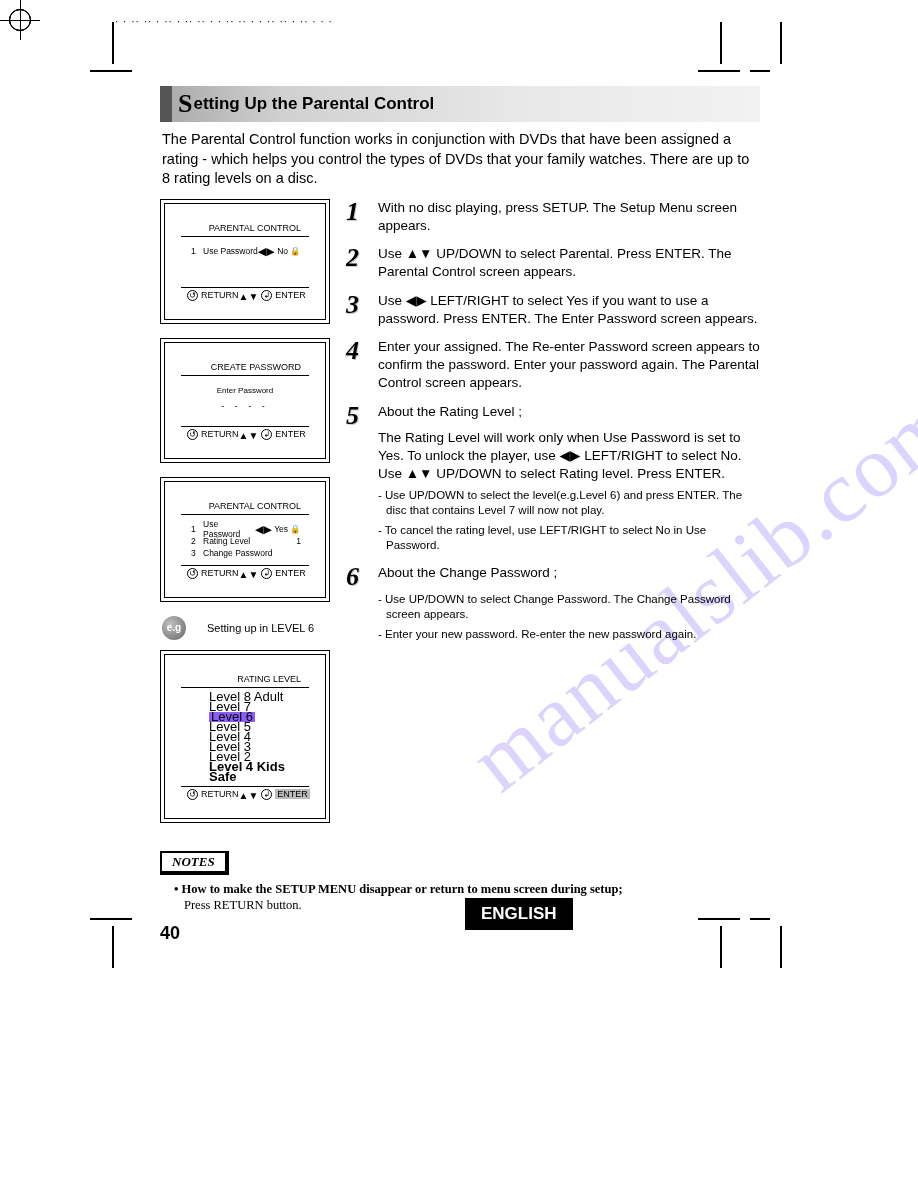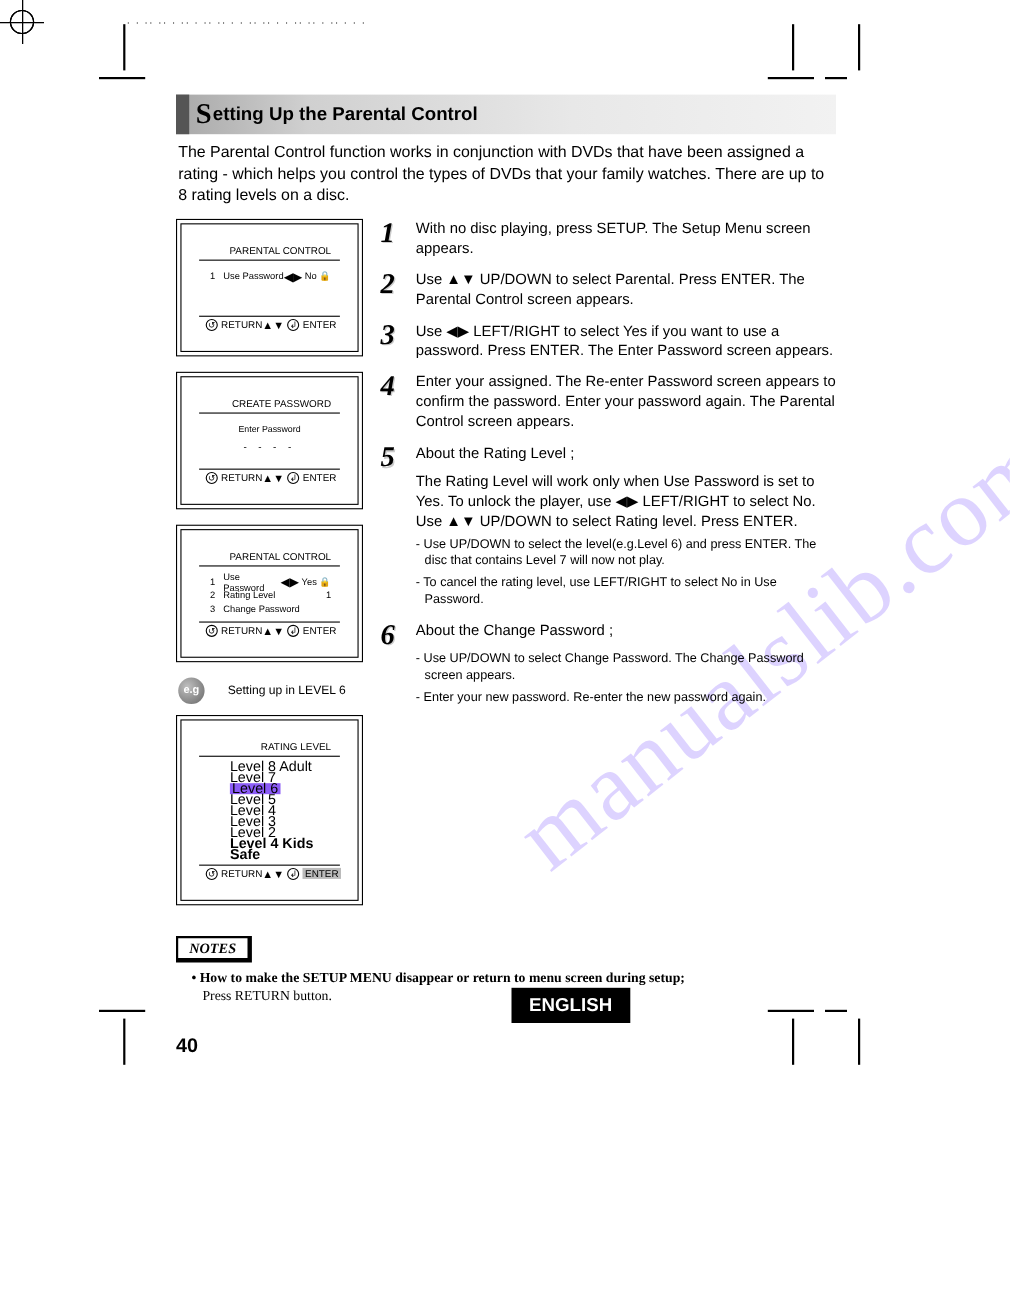--- a/index.html
+++ b/index.html
@@ -184,21 +184,21 @@
     font-style:italic;
     font-weight:bold;
     font-size:13px;
   }
   .notes-list { font-size:12.5px; margin:6px 0 0 14px; }
   .notes-list .item { text-indent:-10px; padding-left:10px; margin-bottom:2px; line-height:1.3;}
   .notes-list .lead { font-weight:bold; }
 
   .page-num {
     font-size:18px; font-weight:bold;
-    margin-top:27px;
+    margin-top:10px;
   }
 
   .english-badge {
     position:absolute;
     top:898px;
     left:465px;
     background:#000;
     color:#fff;
     font-weight:bold;
     font-size:17px;

